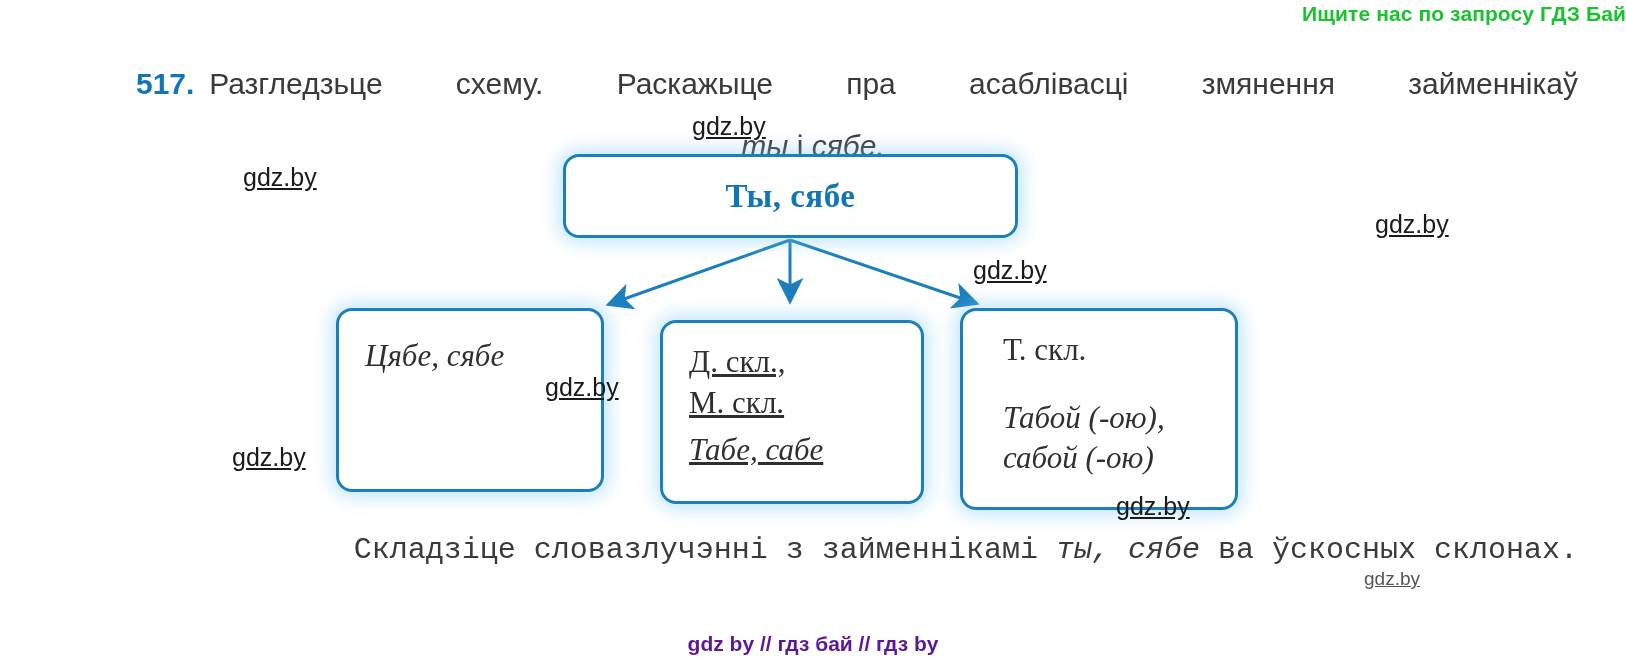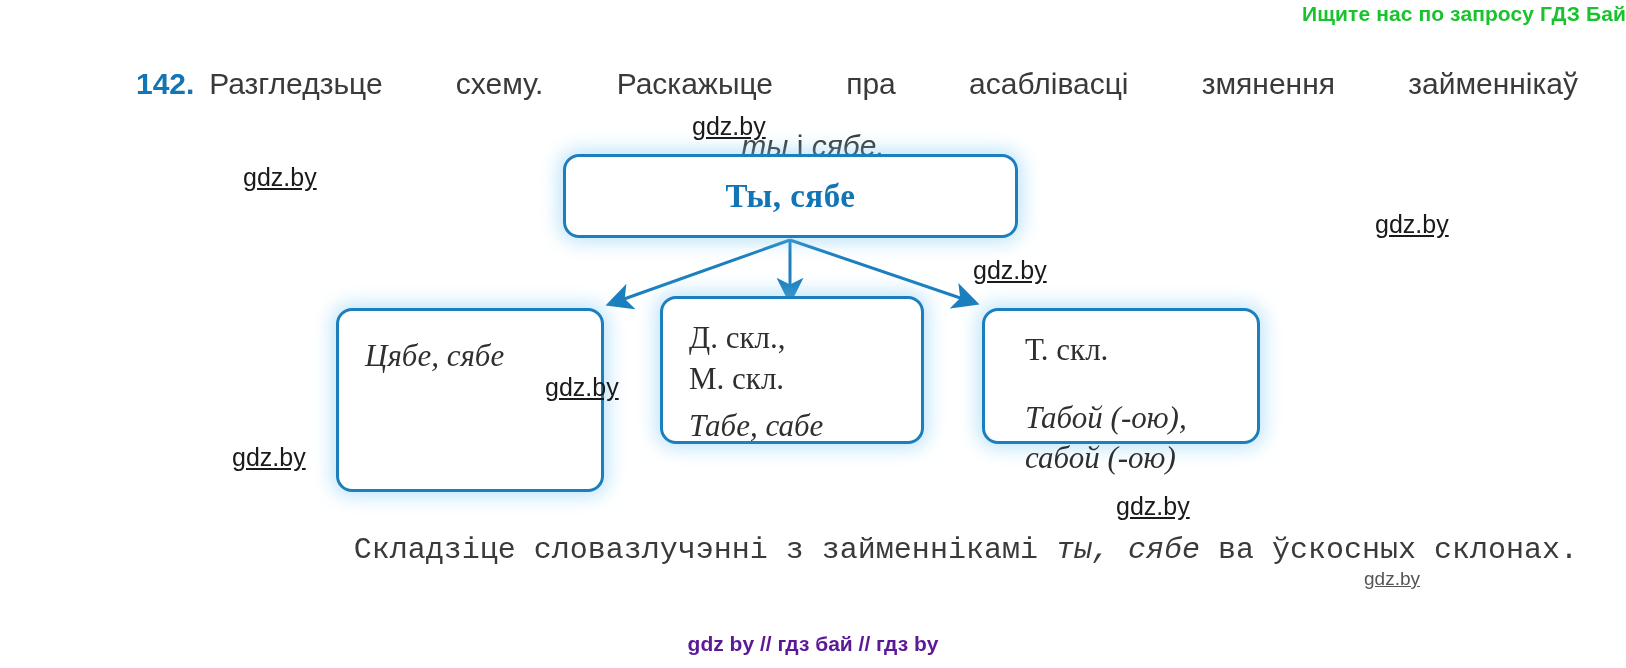--- a/index.html
+++ b/index.html
@@ -129,22 +129,22 @@
     color: #1275b5;
     letter-spacing: 0.5px;
   }
 
   .node-leaf {
     padding: 18px 22px 0 26px;
     font-family: "Liberation Serif", serif;
     color: #2f2f2f;
   }
   .leaf-1 { left: 336px; top: 308px; width: 268px; height: 184px; }
-  .leaf-2 { left: 660px; top: 296px; width: 264px; height: 148px; }
-  .leaf-3 { left: 982px; top: 308px; width: 278px; height: 136px; padding-left: 40px; }
+  .leaf-2 { left: 660px; top: 320px; width: 264px; height: 184px; text-decoration: underline; }
+  .leaf-3 { left: 960px; top: 308px; width: 278px; height: 202px; padding-left: 40px; }
 
   .leaf-cases {
     font-size: 31px;
     line-height: 41px;
     white-space: pre-line;
   }
   .leaf-forms {
     font-size: 31px;
     line-height: 40px;
     font-style: italic;
@@ -166,21 +166,21 @@
 </style>
 </head>
 <body>
 
 <div id="page">
 
   <div class="site-banner">Ищите нас по запросу ГДЗ Бай</div>
 
   <div class="task-block">
     <div class="task-line-1">
-      <span class="ex-number">142.</span>
+      <span class="ex-number">517.</span>
       <span style="display:inline-block;width:0px;"></span>
       <span>Разгледзьце схему. Раскажыце пра асаблівасці змянення займеннікаў</span>
     </div>
     <div class="task-line-2">
       <span class="it">ты</span><span> і </span><span class="it">сябе.</span>
     </div>
   </div>
 
   <div class="diagram">
     <svg class="arrows" width="1626" height="668">

